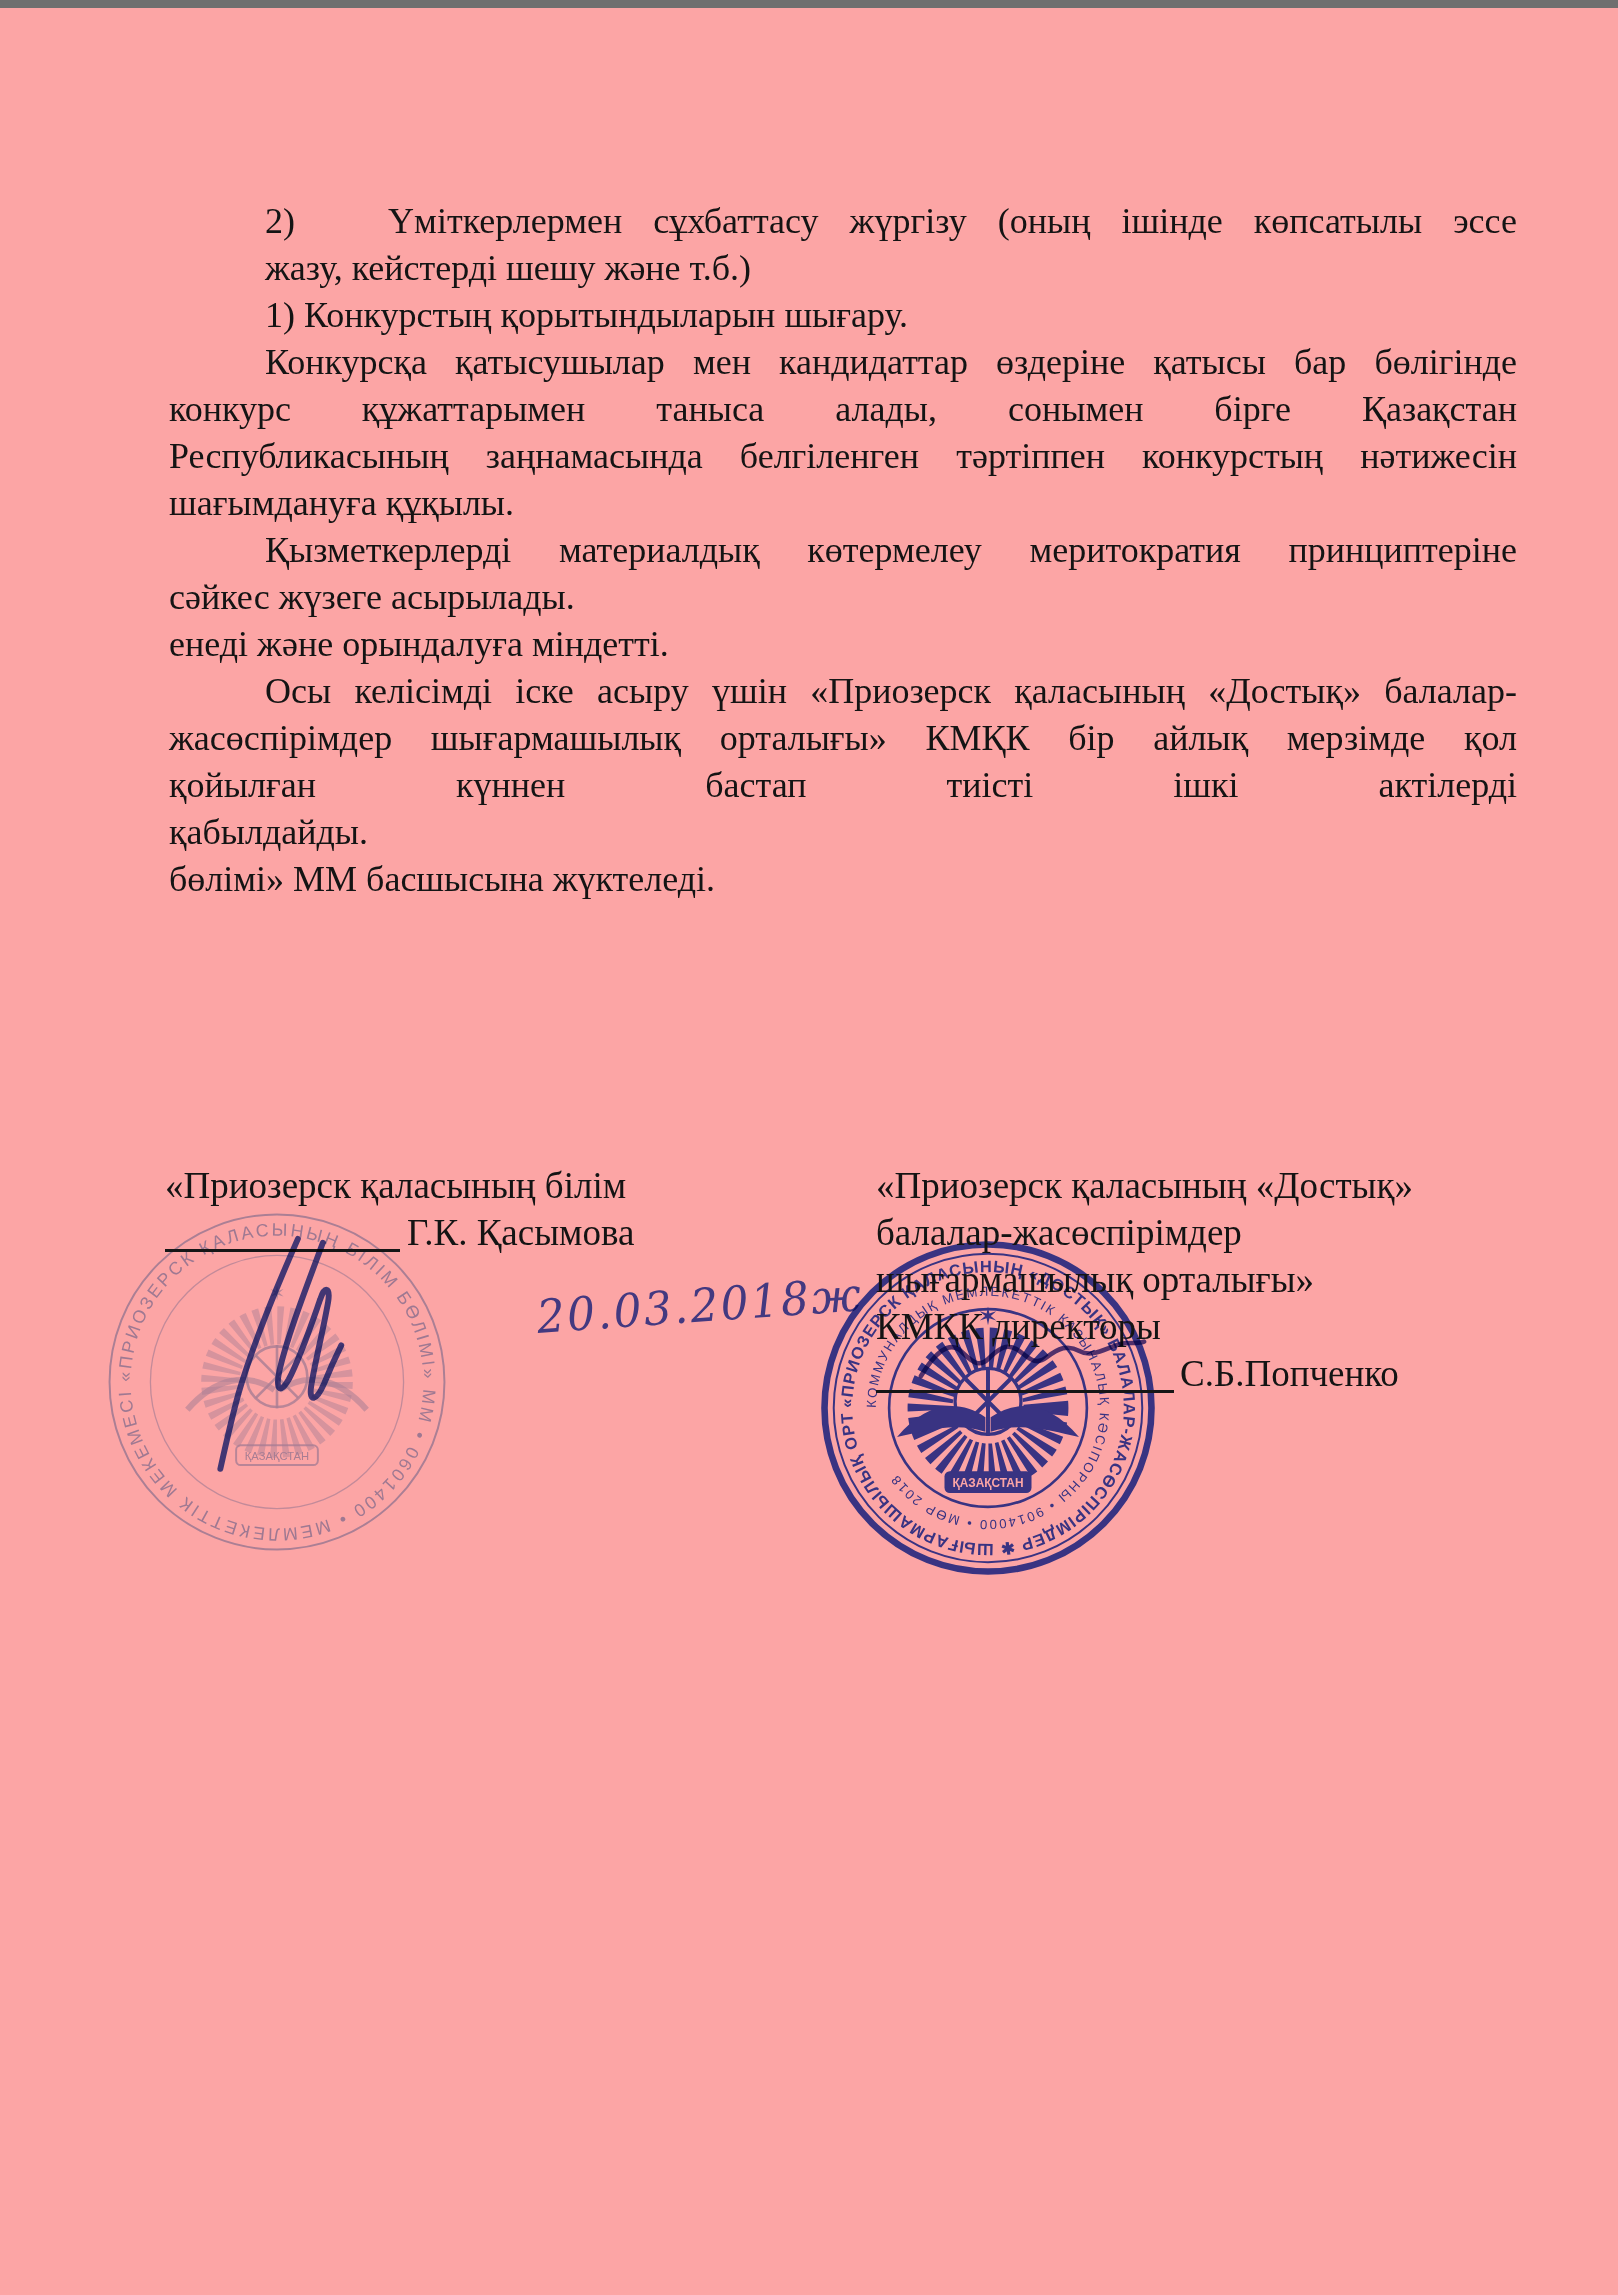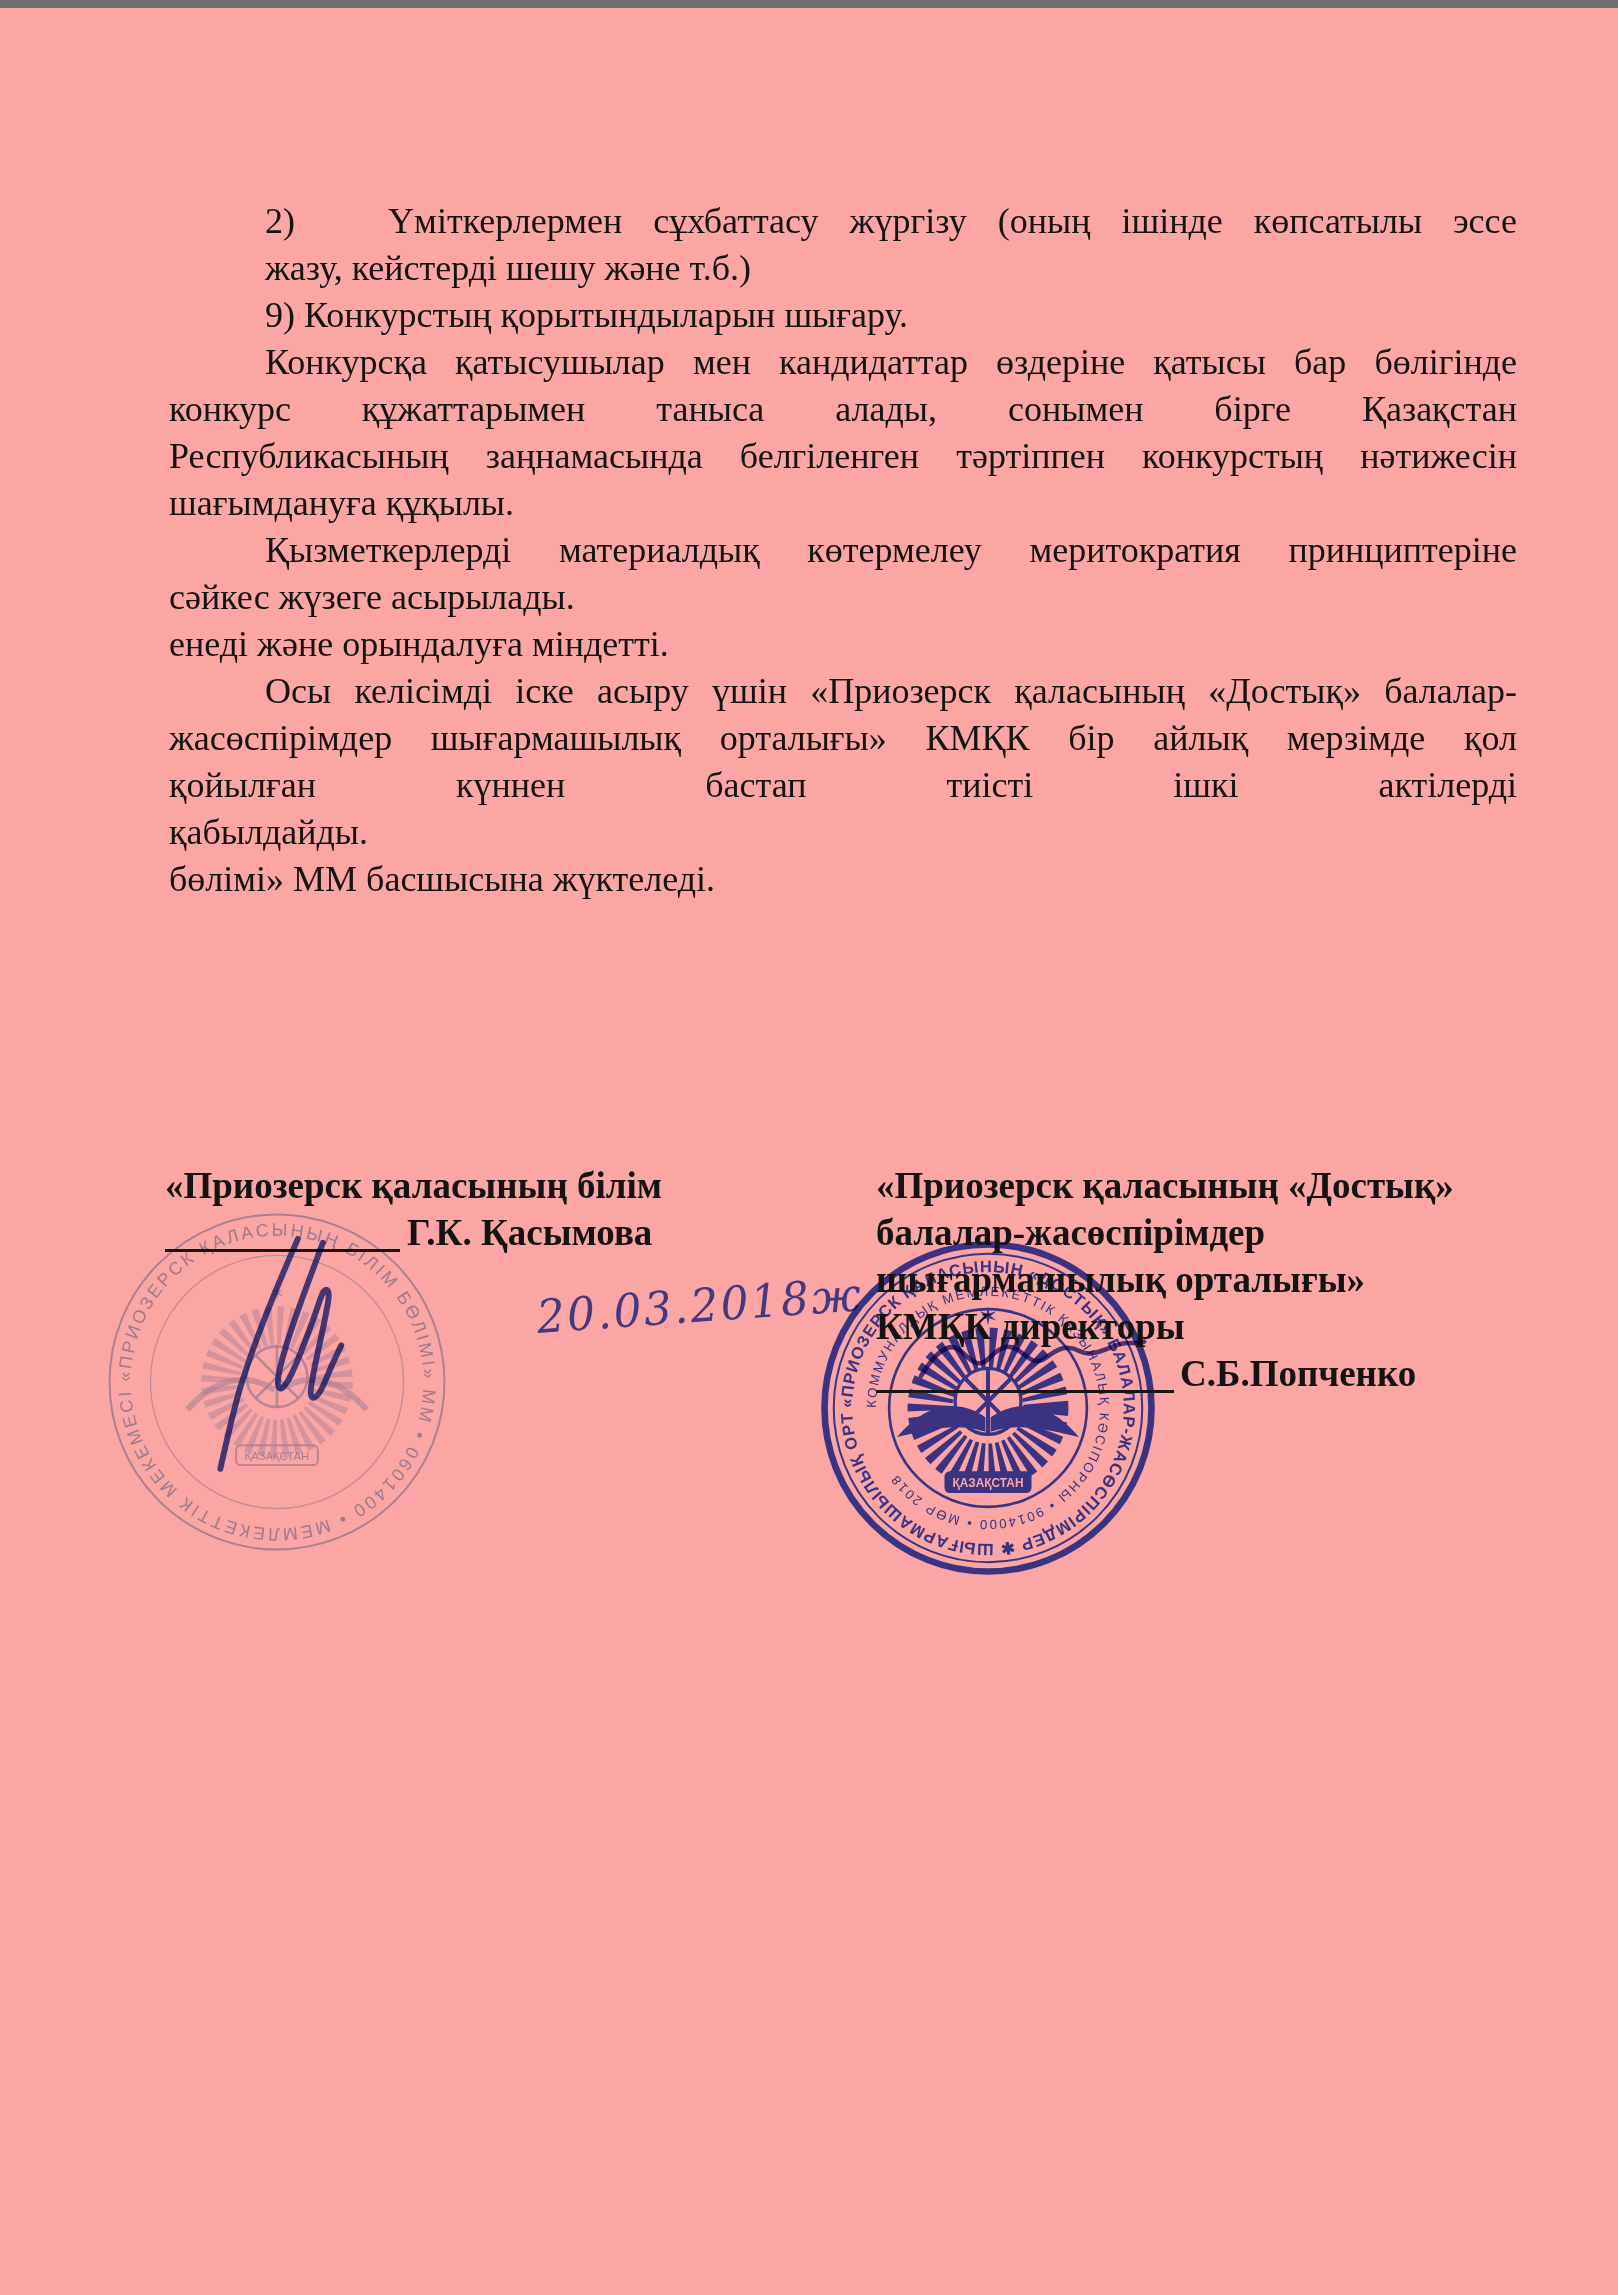--- a/index.html
+++ b/index.html
@@ -7,21 +7,21 @@
     position:relative;width:1619px;height:2295px;margin:8px auto;
     background:#fca5a5;overflow:hidden;
     font-family:"Liberation Serif","DejaVu Serif",serif;color:#141414;
   }
   
   .body-text{position:absolute;left:169px;top:190px;width:1348px;z-index:2;}
   .ln{font-size:36px;line-height:47px;white-space:pre-wrap;text-justify:inter-word;}
   .jf{text-align:justify;text-align-last:justify;}
   .ind{padding-left:96px;}
   
-  .sig{position:absolute;z-index:2;font-weight:bold;font-size:37px;line-height:47px;white-space:nowrap;}
+  .sig{position:absolute;z-index:2;font-weight:normal;font-size:37px;line-height:47px;white-space:nowrap;}
   #sig-left{left:165px;top:1154px;}
   #sig-right{left:876px;top:1154px;}
   .sig-row{position:relative;height:50px;}
   .uline{position:absolute;left:0;bottom:6.6px;height:0;border-top:3.3px solid #161616;}
   #sig-left  .uline{width:235px;}
   #sig-right .uline{width:298px;}
   #sig-left  .sig-name{margin-left:242px;}
   #sig-right .sig-name{margin-left:304px;}
   
   #date-hand{
@@ -41,21 +41,21 @@
   .stamp text{font-family:"Liberation Sans",sans-serif;}
 </style>
 </head>
 <body>
 
 <div id="page">
 
   <div class="body-text">
     <div class="ln ind jf">2)   Үміткерлермен сұхбаттасу жүргізу (оның ішінде көпсатылы эссе</div>
     <div class="ln ind">жазу, кейстерді шешу және т.б.)</div>
-    <div class="ln ind">9) Конкурстың қорытындыларын шығару.</div>
+    <div class="ln ind">1) Конкурстың қорытындыларын шығару.</div>
     <div class="ln ind jf">Конкурсқа қатысушылар мен кандидаттар өздеріне қатысы бар бөлігінде</div>
     <div class="ln jf">конкурс құжаттарымен таныса алады, сонымен бірге Қазақстан</div>
     <div class="ln jf">Республикасының заңнамасында белгіленген тәртіппен конкурстың нәтижесін</div>
     <div class="ln">шағымдануға құқылы.</div>
     <div class="ln ind jf">Қызметкерлерді материалдық көтермелеу меритократия принциптеріне</div>
     <div class="ln">сәйкес жүзеге асырылады.</div>
     <div class="ln">енеді және орындалуға міндетті.</div>
     <div class="ln ind jf">Осы келісімді іске асыру үшін «Приозерск қаласының «Достық» балалар-</div>
     <div class="ln jf">жасөспірімдер шығармашылық орталығы» КМҚК бір айлық мерзімде қол</div>
     <div class="ln jf">қойылған күннен бастап тиісті ішкі актілерді</div>

